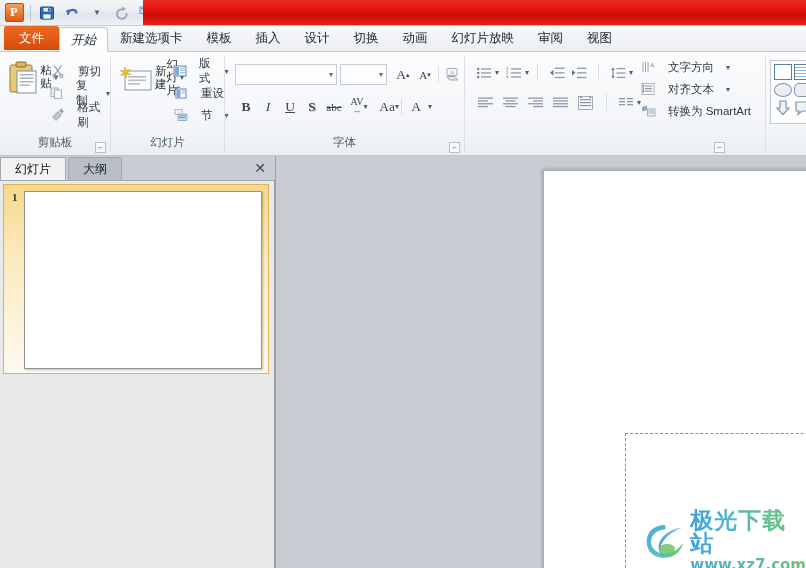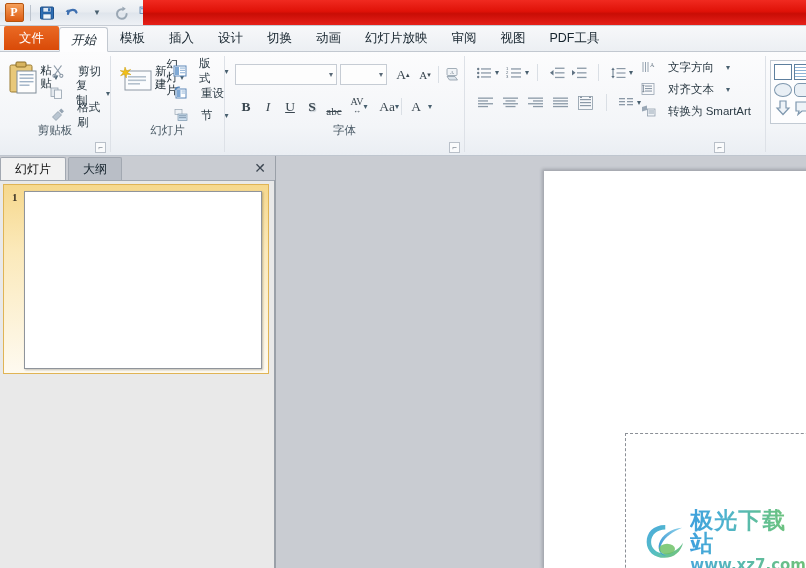--- a/index.html
+++ b/index.html
@@ -60,21 +60,21 @@
 
   
   .ribbon {
     position:absolute; left:0; top:52px; width:806px; height:104px;
     background: linear-gradient(to bottom,#fcfcfd 0%,#f3f5f8 72%,#eaeef3 100%);
     border-bottom:1px solid #bfc6cf;
   }
   .group { position:absolute; top:0; height:104px; }
   .group-body { position:absolute; left:0; top:2px; right:0; height:80px; }
   .group-label {
-    position:absolute; bottom:18px; left:0; right:0; text-align:center;
+    position:absolute; bottom:6px; left:0; right:0; text-align:center;
     font-size:11.5px; color:#4c5c68;
   }
   .group-sep { position:absolute; top:4px; width:1px; height:96px; background:#dde1e7; }
   .dlg-launcher {
     position:absolute; bottom:3px; right:4px; width:11px; height:11px;
     border:1px solid #b9c0c9; background:#fafbfc; color:#8a939d;
     font-size:8px; line-height:9px; text-align:center;
   }
 
   .big-btn { display:flex; flex-direction:row; align-items:center; width:54px; }
@@ -220,29 +220,29 @@
           <rect x="2" y="3" width="10" height="1.4" fill="#3d4750"></rect>
           <path d="M4 6.5 L10 6.5 L7 10 Z" fill="#3d4750"></path>
         </svg>
       </div>
     </div>
   </div>
 
   <div class="tabstrip">
     <div class="tab file">文件</div>
     <div class="tab active">开始</div>
+    <div class="tab">新建选项卡</div>
     <div class="tab">模板</div>
     <div class="tab">插入</div>
     <div class="tab">设计</div>
     <div class="tab">切换</div>
     <div class="tab">动画</div>
     <div class="tab">幻灯片放映</div>
     <div class="tab">审阅</div>
     <div class="tab">视图</div>
-    <div class="tab">PDF工具</div>
   </div>
 
   <div class="ribbon">
 
     <div class="group" style="left:0;width:110px;">
       <div class="group-body">
         <div style="position:absolute;left:6px;top:4px;">
           <div class="big-btn">
             <div class="big-ico">
               <svg width="34" height="36" viewBox="0 0 34 36">
@@ -395,21 +395,21 @@
             </div>
           <div class="fbtn serif" style="font-style:italic;">
               <span>I</span>
             </div>
           <div class="fbtn serif" style="text-decoration:underline;">
               <span>U</span>
             </div>
           <div class="fbtn serif" style="font-weight:bold;text-shadow:1px 1px 1px #b9c2ca;">
               <span>S</span>
             </div>
-          <div class="fbtn serif" style="text-decoration:line-through;font-size:11px;align-items:flex-end;">
+          <div class="fbtn serif" style="text-decoration:line-through;font-size:11px;">
               <span>abc</span>
             </div>
           <div class="fbtn" style="width:28px;">
             <span style="font-family:'Liberation Serif',serif;font-size:10px;line-height:8px;display:block;text-align:center;">
               <span>AV</span><br><span style="font-size:8px;">↔</span>
             </span>
             <span class="caret">▾</span>
           </div>
           <div class="fbtn serif" style="width:26px;justify-content:flex-end;">
             <span>Aa</span>

